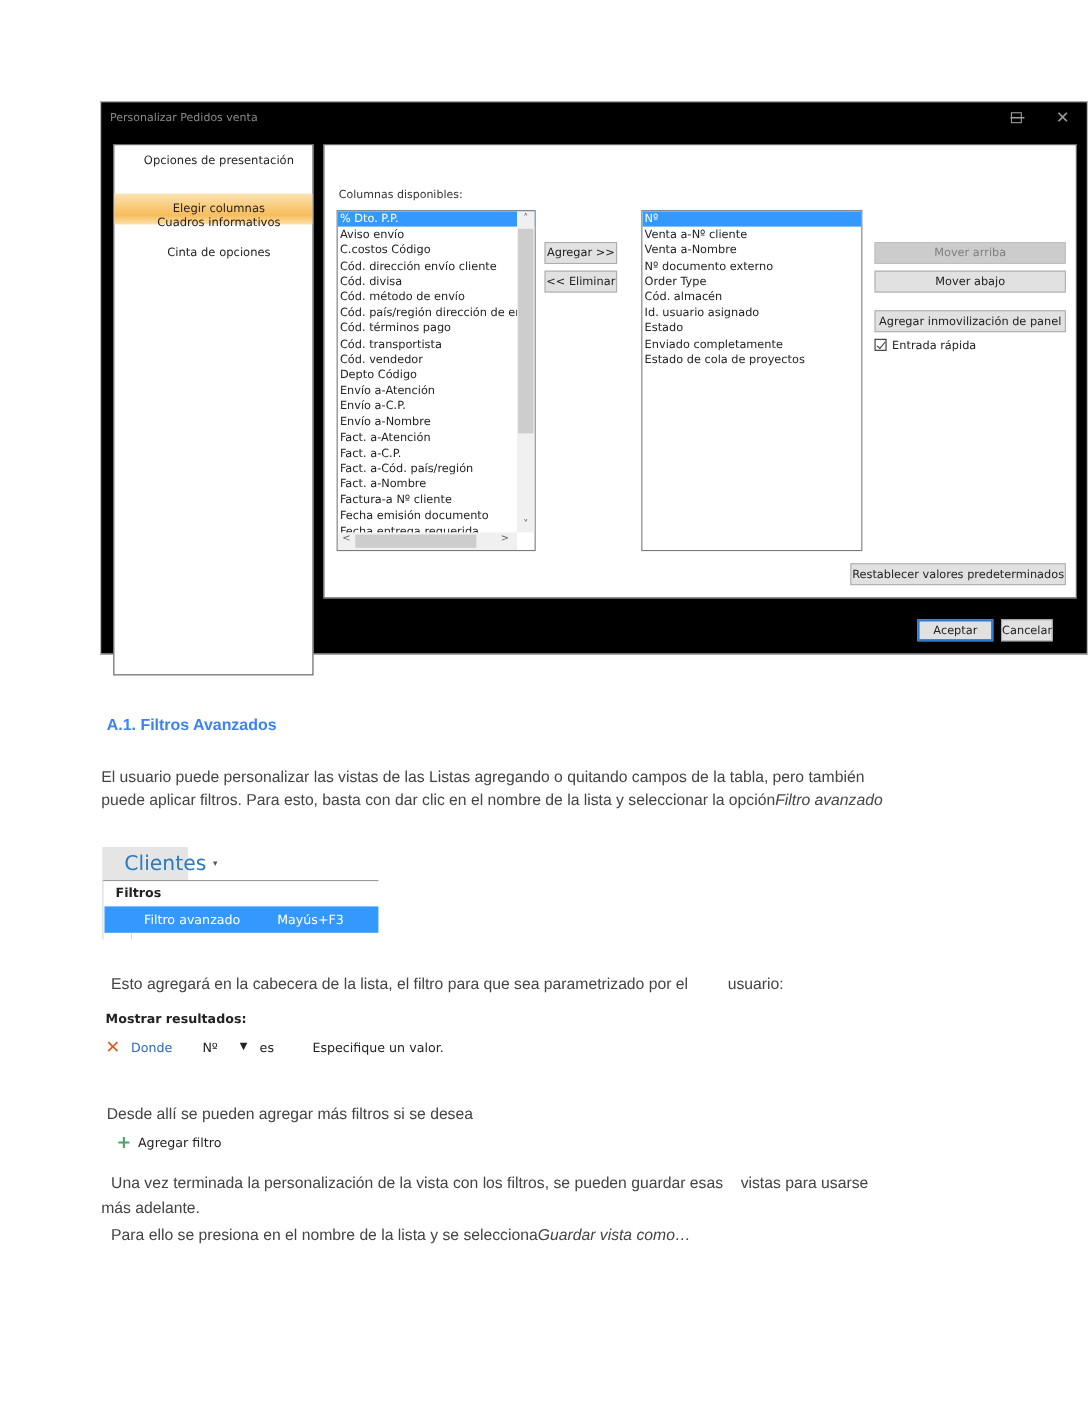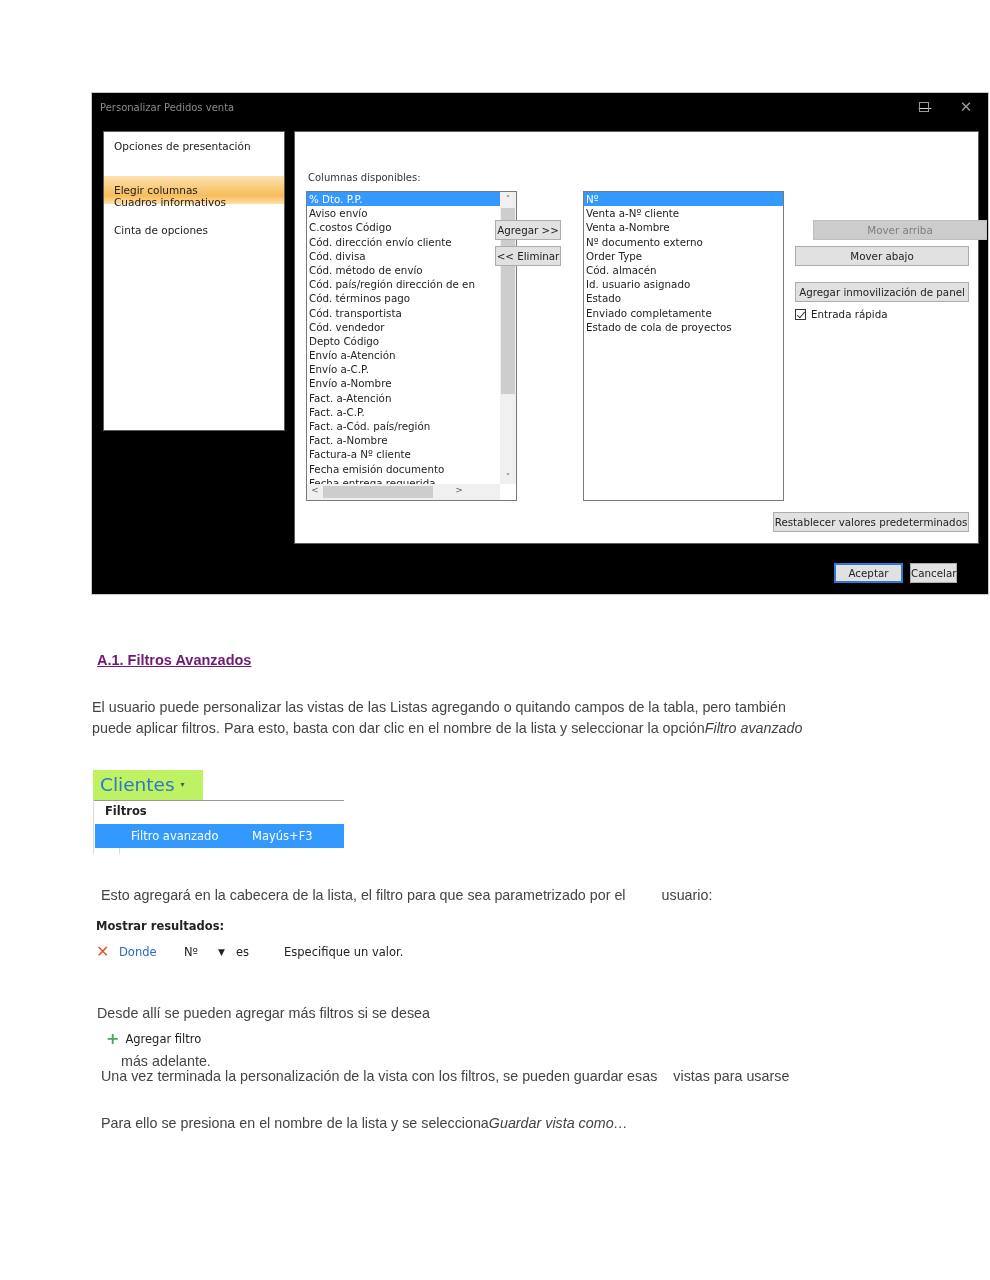--- a/index.html
+++ b/index.html
@@ -9,53 +9,53 @@
     .ui { font-family: "DejaVu Sans", sans-serif; }
 
     
     .dialog { position: absolute; left: 91px; top: 92px; width: 898px; height: 503px; border: 1px solid #c9c9c9; background: #000000; }
     .dialog-title { position: absolute; left: 8px; top: 9px; font-size: 10px; color: #8a8a8a; }
     .win-btn { position: absolute; top: 4px; width: 20px; height: 20px; color: #9a9a9a; font-size: 14px; text-align: center; line-height: 20px; }
     .win-min { left: 823px; color: #d0d0d0; }
     .win-close { left: 864px; font-size: 15px; }
     .max-box { position: absolute; left: 827px; top: 9px; width: 10px; height: 10px; border: 1px solid #9a9a9a; }
 
-    .nav { position: absolute; left: 11px; top: 38px; width: 182px; height: 300px; border: 1px solid #5c5c5c; background: #fff; }
+    .nav { position: absolute; left: 11px; top: 38px; width: 182px; height: 483px; border: 1px solid #5c5c5c; background: #fff; text-align: center; }
     .nav-item { position: absolute; left: 0; width: 180px; height: 28px; font-size: 10.5px; color: #222; padding-left: 10px; line-height: 28px; }
     .nav-item.active { background: linear-gradient(#fde3b2, #f8c771 50%, #f7bd5c 70%, #fde0a8); }
 
     .content { position: absolute; left: 202px; top: 38px; width: 685px; height: 413px; border: 1px solid #5c5c5c; background: #fff; }
     .content-title { position: absolute; left: 13px; top: 13px; font-size: 14px; color: #2a7ac0; }
     .lbl { position: absolute; font-size: 10px; color: #333; }
 
     .listbox { position: absolute; border: 1px solid #7a7a7a; background: #fff; overflow: hidden; }
     .li { font-size: 10.3px; color: #222; height: 14.2px; line-height: 14px; padding-left: 2px; white-space: nowrap; overflow: hidden; }
     .li.sel { background: #3399ff; color: #fff; }
 
     .vscroll { position: absolute; right: 0; top: 0; width: 16px; bottom: 16px; background: #f0f0f0; }
     .vthumb { position: absolute; left: 1px; width: 14px; top: 16px; height: 186px; background: #cdcdcd; }
     .sarrow { position: absolute; font-size: 9px; color: #606060; text-align: center; width: 16px; }
     .hscroll { position: absolute; left: 0; bottom: 0; height: 16px; right: 16px; background: #f0f0f0; }
     .hthumb { position: absolute; top: 2px; height: 12px; left: 16px; width: 110px; background: #cdcdcd; }
 
     .btn { position: absolute; height: 20px; background: #e1e1e1; border: 1px solid #adadad; font-size: 10.3px; color: #222; text-align: center; line-height: 18px; }
-    .btn.disabled { color: #7f7f7f; background: #cccccc; border-color: #bfbfbf; margin-left: 18px; }
+    .btn.disabled { color: #7f7f7f; background: #cccccc; border-color: #bfbfbf; }
     .btn.default { border: 2px solid #2d7bd0; line-height: 16px; }
 
     .chk-row { position: absolute; font-size: 10.3px; color: #222; }
     .chk { display: inline-block; width: 11px; height: 11px; border: 1px solid #333; vertical-align: -2px; margin-right: 5px; position: relative; background: #fff; }
     .chk::after { content: ""; position: absolute; left: 3px; top: 0px; width: 3px; height: 7px; border: solid #333; border-width: 0 1px 1px 0; transform: rotate(40deg); }
 
     
-    .heading { position: absolute; left: 97px; top: 652px; font-size: 14.5px; font-weight: bold; color: #701a75; text-decoration: underline; }
+    .heading { position: absolute; left: 97px; top: 652px; font-size: 14.5px; font-weight: bold; color: #3b82f6; }
     .p { position: absolute; font-size: 14.3px; color: #444; white-space: nowrap; line-height: 20px; }
     .p i { font-style: italic; }
 
     
-    .clientes { position: absolute; left: 93px; top: 770px; width: 110px; height: 30px; background: #bef264; font-size: 18.5px; color: #2a7ac0; padding-left: 7px; line-height: 30px; }
+    .clientes { position: absolute; left: 93px; top: 770px; width: 78px; height: 30px; background: #e5e5e5; font-size: 18.5px; color: #2a7ac0; padding-left: 20px; line-height: 30px; }
     .clientes .caret { font-size: 8px; color: #555; margin-left: 6px; vertical-align: 4px; }
     .menu-line { position: absolute; left: 93px; top: 800px; width: 251px; height: 1px; background: #9a9a9a; }
     .menu-vline { position: absolute; left: 93px; top: 800px; width: 1px; height: 54px; background: #d8d8d8; }
     .menu-header { position: absolute; left: 105px; top: 804px; font-size: 11.5px; font-weight: bold; color: #222; }
     .menu-item { position: absolute; left: 95px; top: 824px; width: 249px; height: 24px; background: #3399ff; color: #fff; font-size: 11.5px; line-height: 24px; }
     .menu-item .mi-label { position: absolute; left: 36px; }
     .menu-item .mi-key { position: absolute; left: 157px; }
     .menu-stub { position: absolute; left: 119px; top: 848px; width: 1px; height: 6px; background: #d8d8d8; }
 
     .filter-hdr { position: absolute; left: 96px; top: 919px; font-size: 11.5px; font-weight: bold; color: #222; }
@@ -82,21 +82,21 @@
   <div class="nav">
     <div class="nav-item" style="top:0px;">Opciones de presentación</div>
     <div class="nav-item active" style="top:28px;margin-top:16px;">Elegir columnas</div>
     <div class="nav-item" style="top:56px;">Cuadros informativos</div>
     <div class="nav-item" style="top:84px;">Cinta de opciones</div>
   </div>
 
   <div class="content">
 
     <div class="lbl" style="left:13px; top:40px;">Columnas disponibles:</div>
-    <div class="listbox" style="left:11px; top:59px; width:211px; height:310px;">
+    <div class="listbox" style="left:11px; top:59px; width:181px; height:310px;">
       <div id="avail-items">
           <div class="li sel">% Dto. P.P.</div>
           <div class="li">Aviso envío</div>
           <div class="li">C.costos Código</div>
           <div class="li">Cód. dirección envío cliente</div>
           <div class="li">Cód. divisa</div>
           <div class="li">Cód. método de envío</div>
           <div class="li">Cód. país/región dirección de en</div>
           <div class="li">Cód. términos pago</div>
           <div class="li">Cód. transportista</div>
@@ -193,16 +193,16 @@
 
 <div class="p" style="left:97px; top:1003px;">Desde allí se pueden agregar más filtros si se desea</div>
 
 <div class="add-filter ui">
   <span class="plus-icon">+</span><span>Agregar filtro</span>
 </div>
 
 <div class="p" style="left:101px; top:1066px;">
   <span>Una vez terminada la personalización de la vista con los filtros, se pueden guardar esas</span><span style="display:inline-block; width:16px;"></span><span>vistas para usarse</span>
 </div>
-<div class="p" style="left:92px; top:1051px;margin-left:29px;">más adelante.</div>
+<div class="p" style="left:92px; top:1089px;">más adelante.</div>
 <div class="p" style="left:101px; top:1113px;">
   <span>Para ello se presiona en el nombre de la lista y se selecciona</span><i>Guardar vista como…</i>
 </div>
 
 </body></html>

